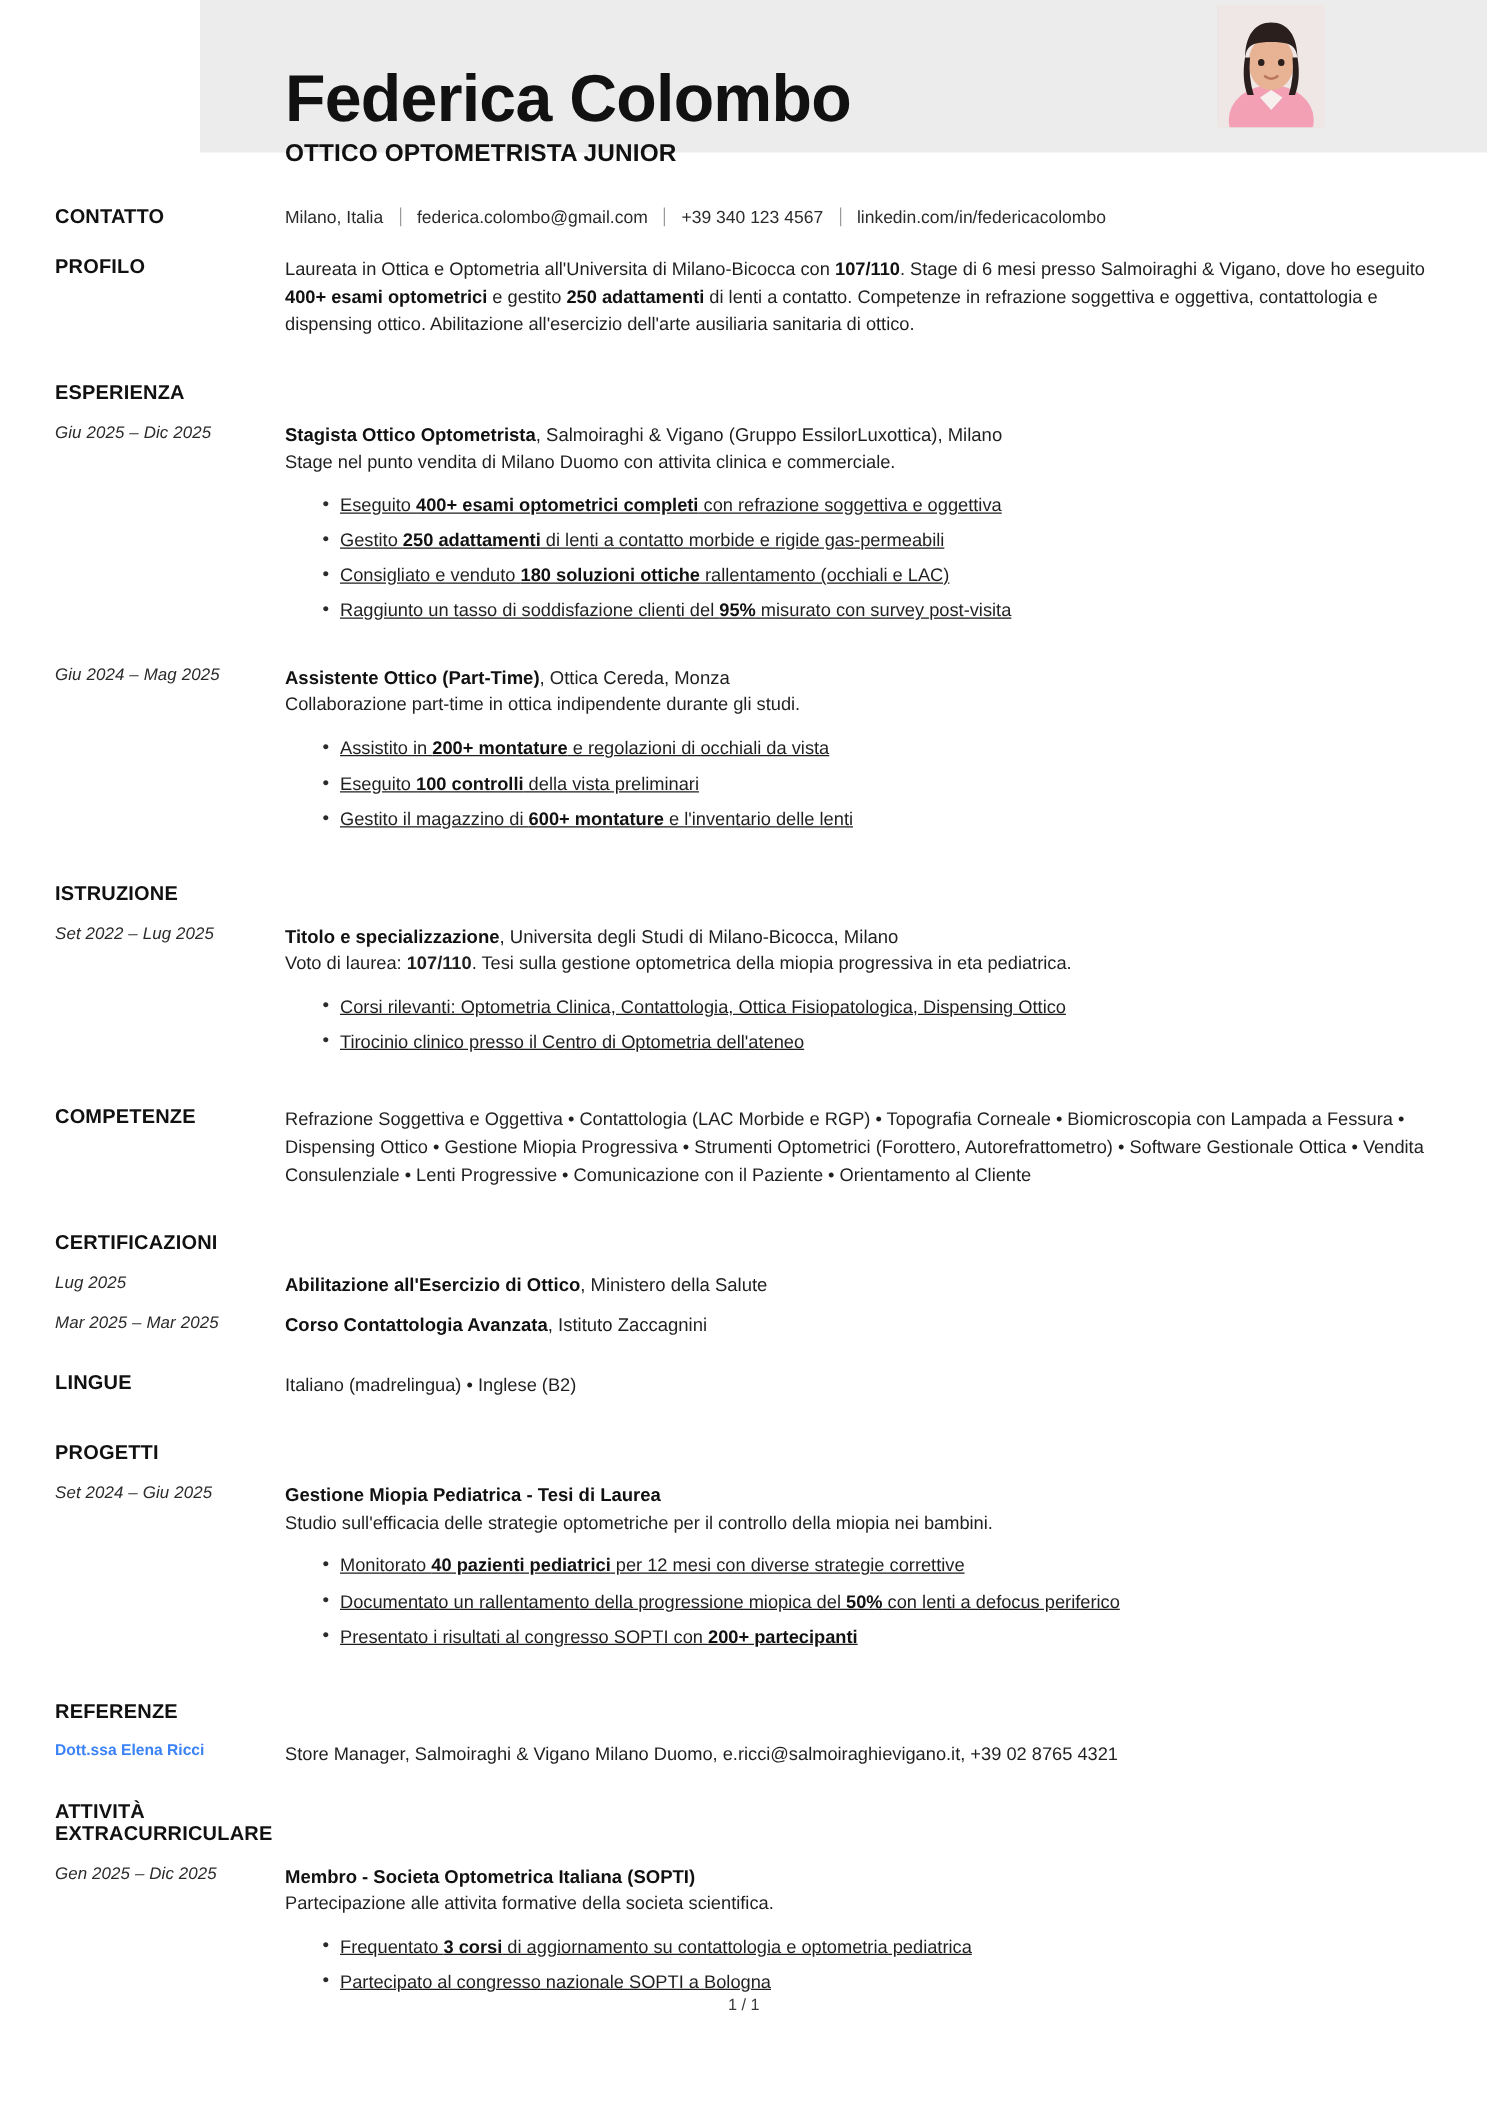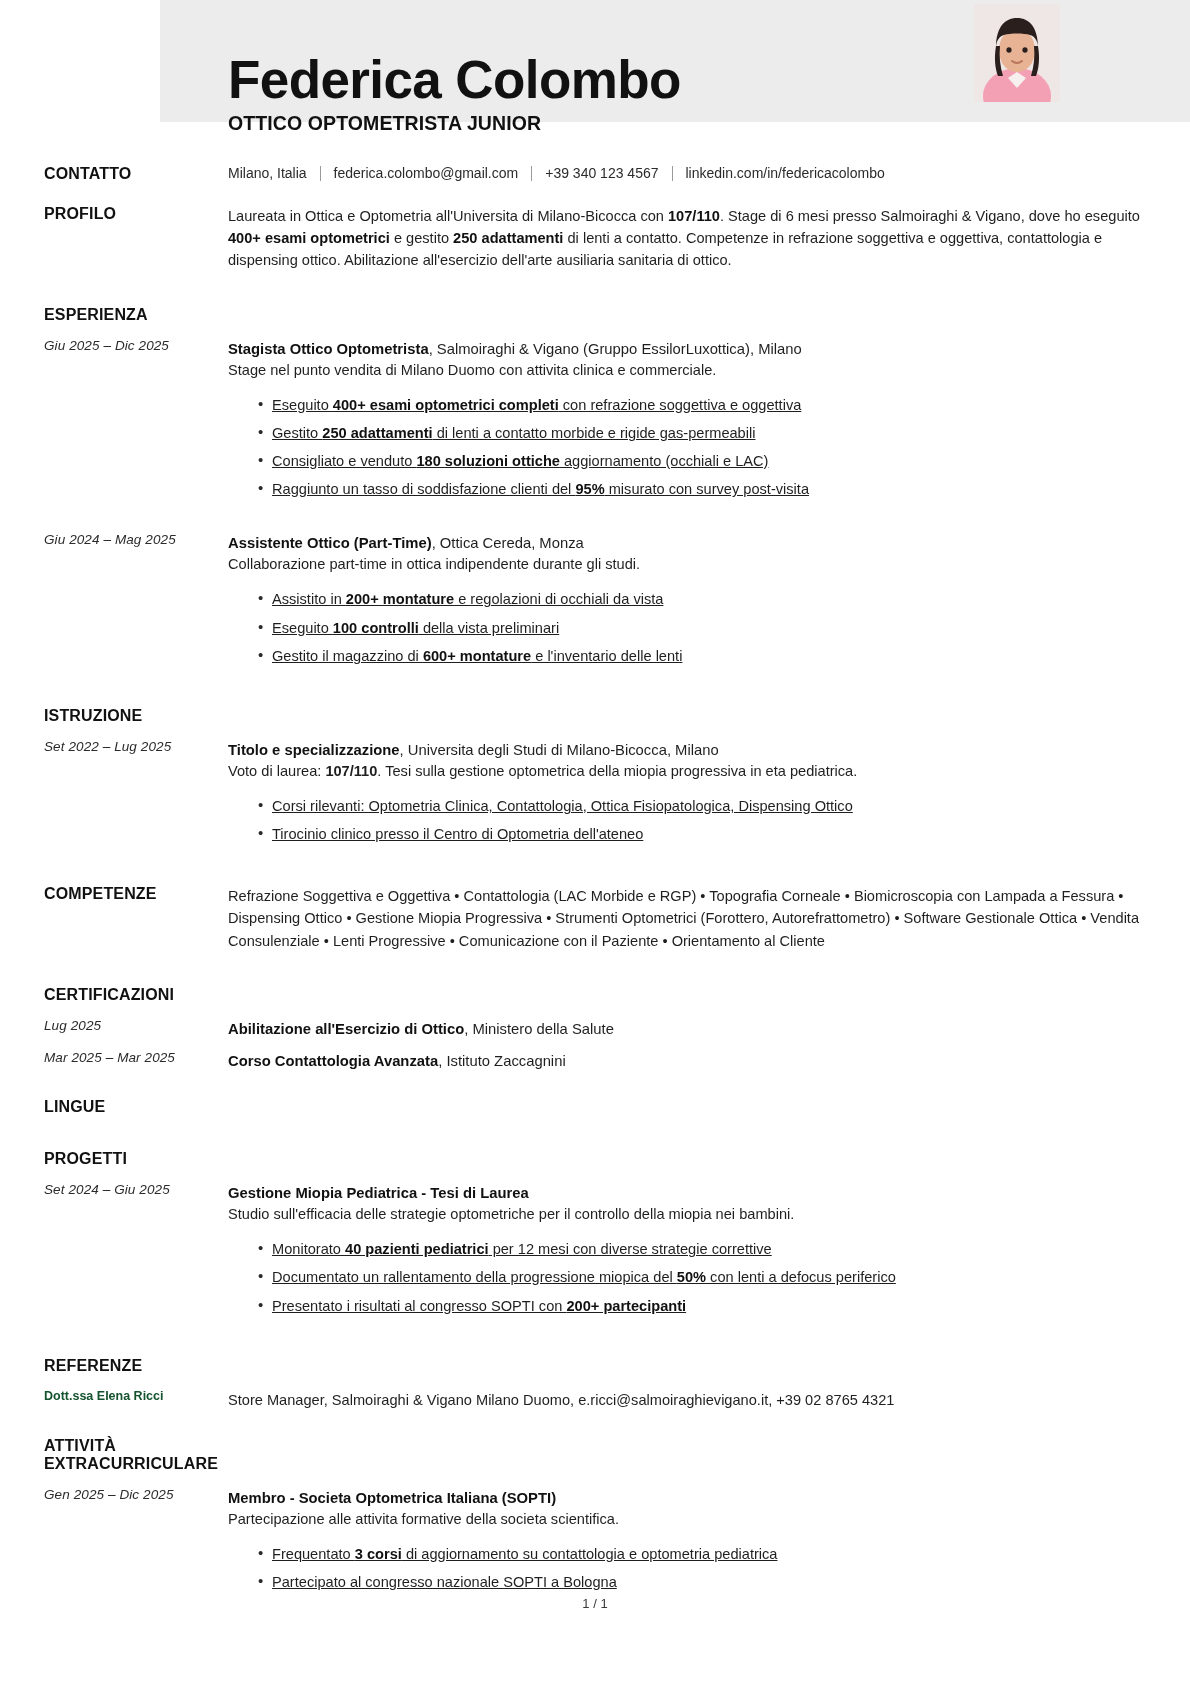--- a/index.html
+++ b/index.html
@@ -95,21 +95,21 @@
   .date-label {
     font-size: 13.5px;
     font-style: italic;
     color: #2b2b2b;
     letter-spacing: 0.1px;
     white-space: nowrap;
   }
   .ref-label {
     font-size: 12.5px;
     font-weight: bold;
-    color: #14532d;
+    color: #3b82f6;
   }
   .text {
     font-size: 14.6px;
     line-height: 1.52;
     color: #1f1f1f;
   }
   .text b, .text strong { font-weight: bold; color: #111111; }
   .entry-title {
     font-size: 14.8px;
     line-height: 1.5;
@@ -249,21 +249,21 @@
         <div class="row entry">
           <div class="label-col">
             <div class="date-label">Giu 2025 – Dic 2025</div>
           </div>
           <div class="body-col">
             <div class="entry-title"><span class="t">Stagista Ottico Optometrista</span>, Salmoiraghi &amp; Vigano (Gruppo EssilorLuxottica), Milano</div>
             <div class="entry-sub">Stage nel punto vendita di Milano Duomo con attivita clinica e commerciale.</div>
             <ul class="bullets">
               <li><span>Eseguito </span><b>400+ esami optometrici completi</b><span> con refrazione soggettiva e oggettiva</span></li>
               <li><span>Gestito </span><b>250 adattamenti</b><span> di lenti a contatto morbide e rigide gas-permeabili</span></li>
-              <li><span>Consigliato e venduto </span><b>180 soluzioni ottiche</b><span> aggiornamento (occhiali e LAC)</span></li>
+              <li><span>Consigliato e venduto </span><b>180 soluzioni ottiche</b><span> rallentamento (occhiali e LAC)</span></li>
               <li><span>Raggiunto un tasso di soddisfazione clienti del </span><b>95%</b><span> misurato con survey post-visita</span></li>
             </ul>
           </div>
         </div>
         <div class="row entry-gap">
           <div class="label-col">
             <div class="date-label">Giu 2024 – Mag 2025</div>
           </div>
           <div class="body-col">
             <div class="entry-title"><span class="t">Assistente Ottico (Part-Time)</span>, Ottica Cereda, Monza</div>
@@ -330,20 +330,23 @@
           <div class="body-col">
             <div class="entry-title"><span class="t">Corso Contattologia Avanzata</span>, Istituto Zaccagnini</div>
           </div>
         </div>
       </div>
 
     <div class="row sec-head-tight">
       <div class="label-col">
         <div class="section-label">LINGUE</div>
       </div>
+      <div class="body-col">
+        <div class="text">Italiano (madrelingua) • Inglese (B2)</div>
+      </div>
     </div>
 
     <div class="row sec-head">
       <div class="label-col">
         <div class="section-label">PROGETTI</div>
       </div>
       <div class="body-col"></div>
     </div>
     <div>
         <div class="row entry">

